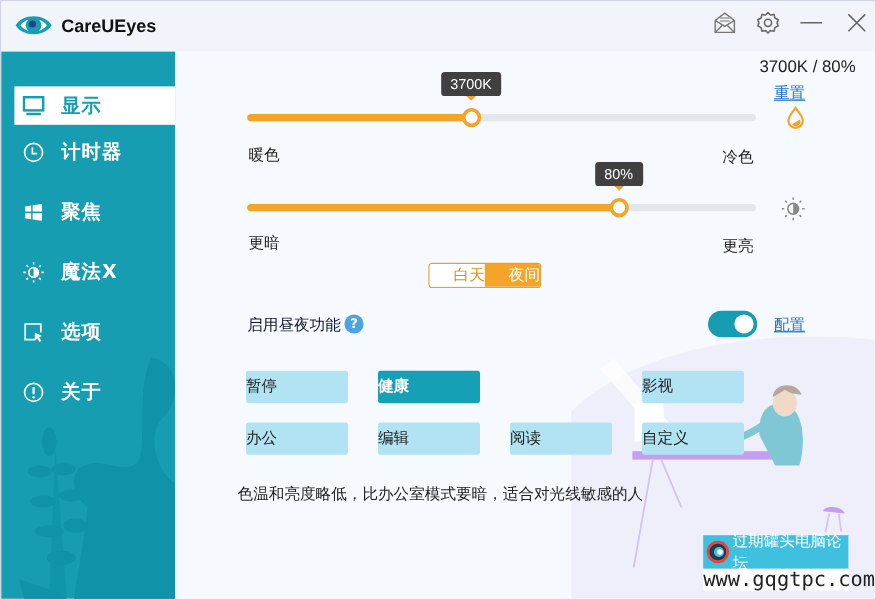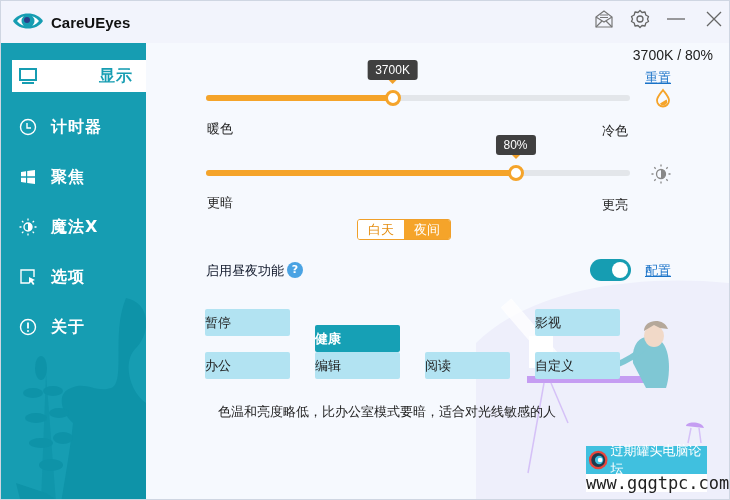--- a/index.html
+++ b/index.html
@@ -94,21 +94,21 @@
   .lbl { position: absolute; font-size: 13px; color: #222; }
   .lbl-warm { left: 61px; top: 77px; }
   .lbl-cool { left: 456px; top: 79px; }
   .lbl-darker { left: 61px; top: 151px; }
   .lbl-brighter { left: 456px; top: 153px; }
 
   .daynight {
     position: absolute; left: 211px; top: 176px; height: 21px;
     display: flex; border: 1px solid #f0a02a; border-radius: 3px; overflow: hidden;
   }
-  .dn-btn { width: 46px; height: 19px; font-size: 13px; line-height: 19px; text-align: center; cursor: pointer; }
+  .dn-btn { width: 46px; height: 19px; font-size: 13px; line-height: 19px; text-align: right; cursor: pointer; }
   .dn-day { background: #fff; color: #e58e12; }
   .dn-night { background: #f5a42a; color: #fff; }
 
   .enable-label { position: absolute; left: 60px; top: 219px; font-size: 13px; color: #0f172a; }
   .help-icon {
     position: absolute; left: 141px; top: 219px; width: 16px; height: 16px;
     border-radius: 50%; background: #4aa3e3; color: #fff;
     font-size: 11px; font-weight: bold; text-align: center; line-height: 16px; cursor: pointer;
   }
   .toggle {
@@ -119,23 +119,23 @@
   .config-link {
     position: absolute; left: 499px; top: 219px;
     font-size: 13px; color: #1a73c8; text-decoration: underline; cursor: pointer;
   }
 
   .mode-btn {
     position: absolute; width: 85px; height: 27px;
     background: #b2e3f2; border-radius: 2px;
     font-size: 13px; line-height: 27px; text-align: left; color: #222; cursor: pointer;
   }
-  .mode-btn.active { background: #16a0b5; color: #fff; font-weight: bold; margin-top: 16px; }
-
-  .desc { position: absolute; left: 72px; top: 360px; font-size: 13px; color: #222; }
+  .mode-btn.active { background: #16a0b5; color: #fff; font-weight: bold; }
+
+  .desc { position: absolute; left: 52px; top: 360px; font-size: 13px; color: #222; }
 
   .watermark {
     position: absolute; left: 440px; top: 403px; width: 121px; height: 46px;
   }
   .wm-top {
     height: 28px; background: #40c0df; color: #fff; font-size: 13px;
     display: flex; align-items: center;
   }
   .wm-logo { width: 22px; height: 22px; margin: 0 2px 0 2px; }
   .wm-bottom {
@@ -184,21 +184,21 @@
       <ellipse cx="32" cy="100" rx="10" ry="5" fill="#0e93a8"></ellipse>
       <ellipse cx="52" cy="98" rx="10" ry="5" fill="#0e93a8"></ellipse>
       <ellipse cx="35" cy="125" rx="11" ry="5" fill="#0e93a8"></ellipse>
       <ellipse cx="58" cy="120" rx="10" ry="5" fill="#0e93a8"></ellipse>
       <ellipse cx="40" cy="150" rx="12" ry="5" fill="#0e93a8"></ellipse>
       <ellipse cx="62" cy="145" rx="10" ry="6" fill="#0e93a8"></ellipse>
       <ellipse cx="50" cy="172" rx="12" ry="6" fill="#0e93a8"></ellipse>
       <path d="M15 190 L45 200 L60 210 L20 210 Z" fill="#0e93a8"></path>
     </svg>
 
-    <div class="nav-item active" style="top:17px;gap:48px;">
+    <div class="nav-item active" style="top:29px;">
       <svg class="nav-icon" viewBox="0 0 20 20">
         <rect x="2" y="3" width="16" height="11" fill="none" stroke="#169db2" stroke-width="2"></rect>
         <path d="M4 17 H16" stroke="#169db2" stroke-width="2"></path>
       </svg>
       <span class="nav-label">显示</span>
     </div>
 
     <div class="nav-item" style="top:68px;">
       <svg class="nav-icon" viewBox="0 0 20 20">
         <circle cx="10" cy="10" r="7.5" fill="none" stroke="#fff" stroke-width="1.4"></circle>

